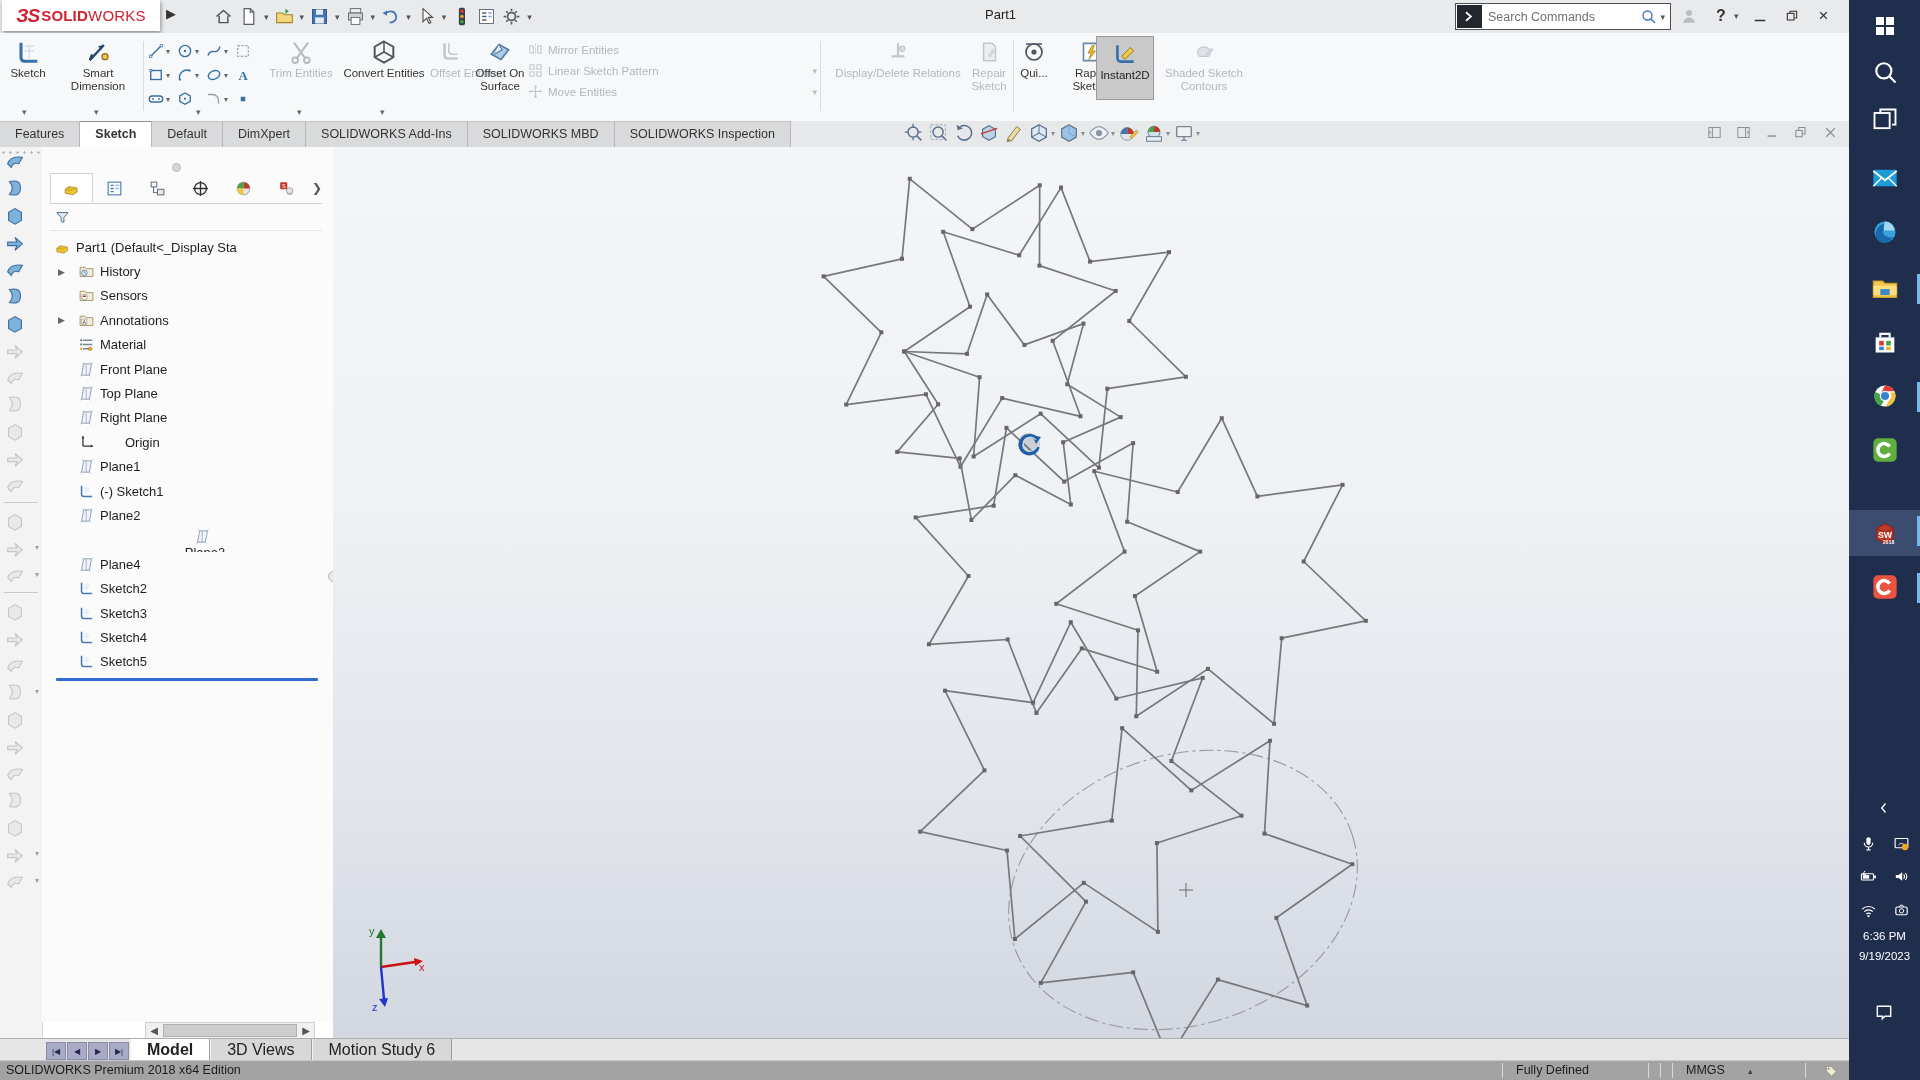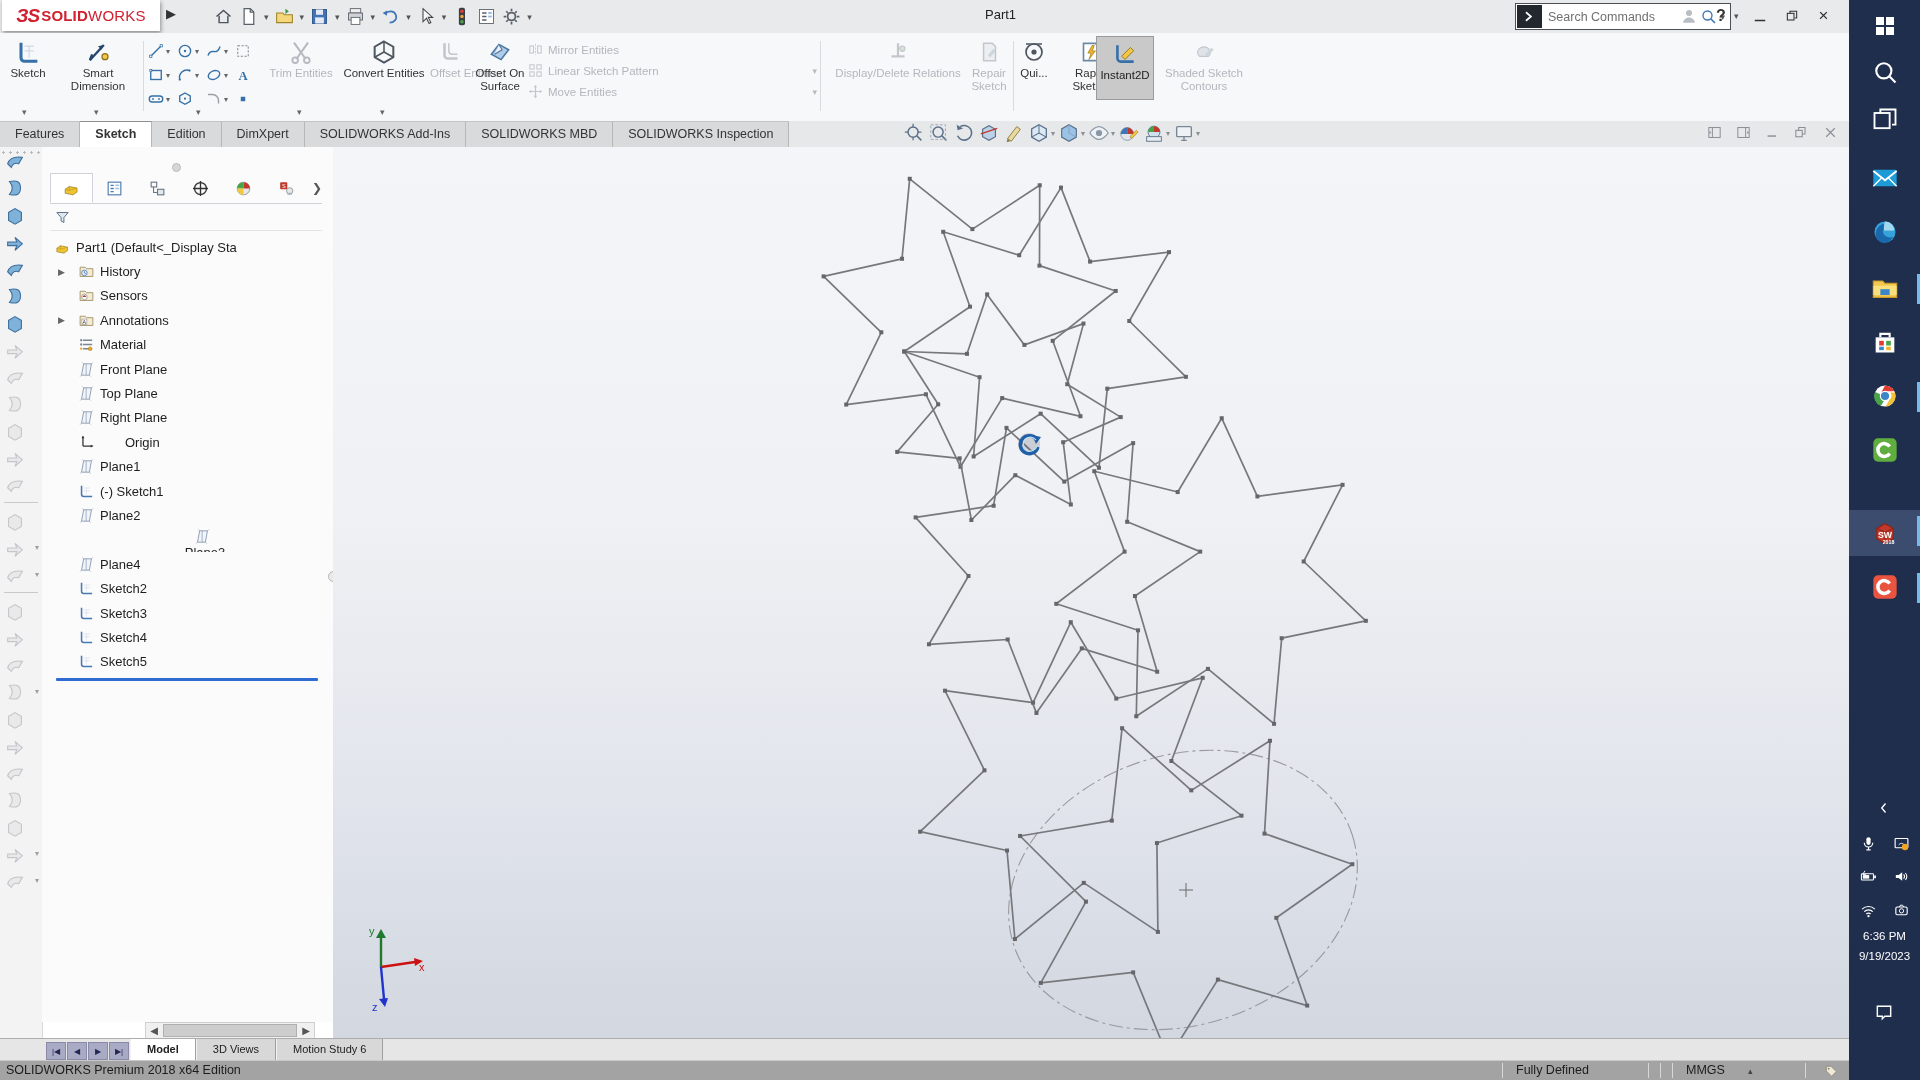--- a/index.html
+++ b/index.html
@@ -11,21 +11,21 @@
   .logoBox{left:2px;top:0;width:158px;height:31px;background:#fff;box-shadow:1px 2px 4px rgba(0,0,0,.4);
            display:flex;align-items:center;justify-content:center;gap:2px;}
   .logoDS{font-style:italic;font-weight:bold;font-size:19px;color:#d1202f;letter-spacing:-1px;}
   .logoSolid{font-weight:bold;font-size:15px;color:#d1202f;letter-spacing:.2px;}
   .logoWorks{font-weight:normal;font-size:15px;color:#d1202f;letter-spacing:.2px;}
   .flyArrow{left:166px;top:6px;font-size:13px;color:#333;}
   .qa{left:212px;top:3px;height:27px;display:flex;align-items:center;gap:2px;}
   .qa .qbtn{display:flex;align-items:center;height:26px;padding:0 1px;}
   .qa .caret{font-size:9px;color:#555;margin:0 2px;}
   .winTitle{left:985px;top:7px;font-size:13px;color:#222;}
-  .searchBox{left:1515px;top:3px;width:214px;height:25px;background:#fff;border:1px solid #4b4f55;
+  .searchBox{left:1455px;top:3px;width:214px;height:25px;background:#fff;border:1px solid #4b4f55;
              display:flex;align-items:center;}
   .searchBadge{width:25px;height:23px;background:#23272e;display:flex;align-items:center;justify-content:center;margin:0 6px 0 1px;}
   .searchText{flex:1;font-size:12.5px;color:#707070;}
   .tbarRight{left:1678px;top:2px;height:28px;display:flex;align-items:center;gap:10px;}
   .tbtn{display:flex;align-items:center;justify-content:center;width:22px;height:24px;color:#333;font-size:14px;}
   
   .ribbon{left:0;top:33px;width:1849px;height:88px;background:#f7f8f9;border-bottom:1px solid #c9ccd1;}
   .rbig{position:absolute;top:4px;text-align:center;font-size:11.5px;color:#333;line-height:13px;}
   .rbig .ric{height:30px;display:flex;align-items:center;justify-content:center;}
   .rbig.dis{color:#b3b7bd;}
@@ -79,21 +79,21 @@
   .collapseAll{left:12px;top:1041px;font-size:12px;color:#444;transform:scaleY(.9);}
   
   .viewport{left:333px;top:147px;width:1516px;height:891px;
      background:linear-gradient(180deg,#f4f5f8 0%,#eff1f4 40%,#e2e5ec 72%,#d2d7e0 100%);}
   
   .btabs{left:0;top:1038px;width:1849px;height:22px;background:#e6e6e6;border-top:1px solid #adadad;}
   .navBtns{position:absolute;left:46px;top:3px;display:flex;gap:1px;}
   .navBtn{width:18px;height:16px;background:#a9aac6;border:1px solid #8a8aa8;color:#26264f;
           font-size:8px;display:flex;align-items:center;justify-content:center;}
   .dtabs{position:absolute;left:130px;top:0;display:flex;height:21px;}
-  .dtab{padding:0 16px;line-height:21px;font-size:11px;color:#222;background:#d8d8d8;
+  .dtab{padding:0 16px;line-height:21px;font-size:16px;color:#222;background:#d8d8d8;
         border-right:1px solid #9e9e9e;border-left:1px solid #f2f2f2;}
   .dtab.active{background:#fff;font-weight:bold;}
   
   .sbar{left:0;top:1060px;width:1849px;height:20px;background:#a3a3a3;border-top:1px solid #c9c9c9;font-size:12.5px;}
   .sbar .txt{position:absolute;top:2px;color:#1c1c1c;}
   .sdiv{position:absolute;top:2px;width:1px;height:15px;background:#d8d8d8;}
   
   .taskbar{left:1849px;top:0;width:71px;height:1080px;background:#202e4e;}
   .tkIcon{position:absolute;left:0;width:71px;display:flex;align-items:center;justify-content:center;}
   .tkActive{background:#3c4c6e;}
@@ -443,21 +443,21 @@
             <path d="M13 14l6-6 2 2-6 6z" fill="#cdd5dd"></path>
           </svg>
         </div><span>Shaded Sketch Contours</span>
     </div>
   </div>
 
   <div class="abs cmdrow">
     <div class="ctabs" id="ctabs">
         <div class="ctab">Features</div>
         <div class="ctab active">Sketch</div>
-        <div class="ctab">Edition</div>
+        <div class="ctab">Default</div>
         <div class="ctab">DimXpert</div>
         <div class="ctab">SOLIDWORKS Add-Ins</div>
         <div class="ctab">SOLIDWORKS MBD</div>
         <div class="ctab">SOLIDWORKS Inspection</div>
       </div>
     <div class="headsup" id="headsup">
         <span class="huBtn">
           <svg width="22" height="22" viewBox="0 0 24 24">
             <circle cx="11" cy="11" r="5.5" fill="none" stroke="#5b718a" stroke-width="1.6"></circle>
             <path d="M15 15l5 5" stroke="#5b718a" stroke-width="1.8"></path>

